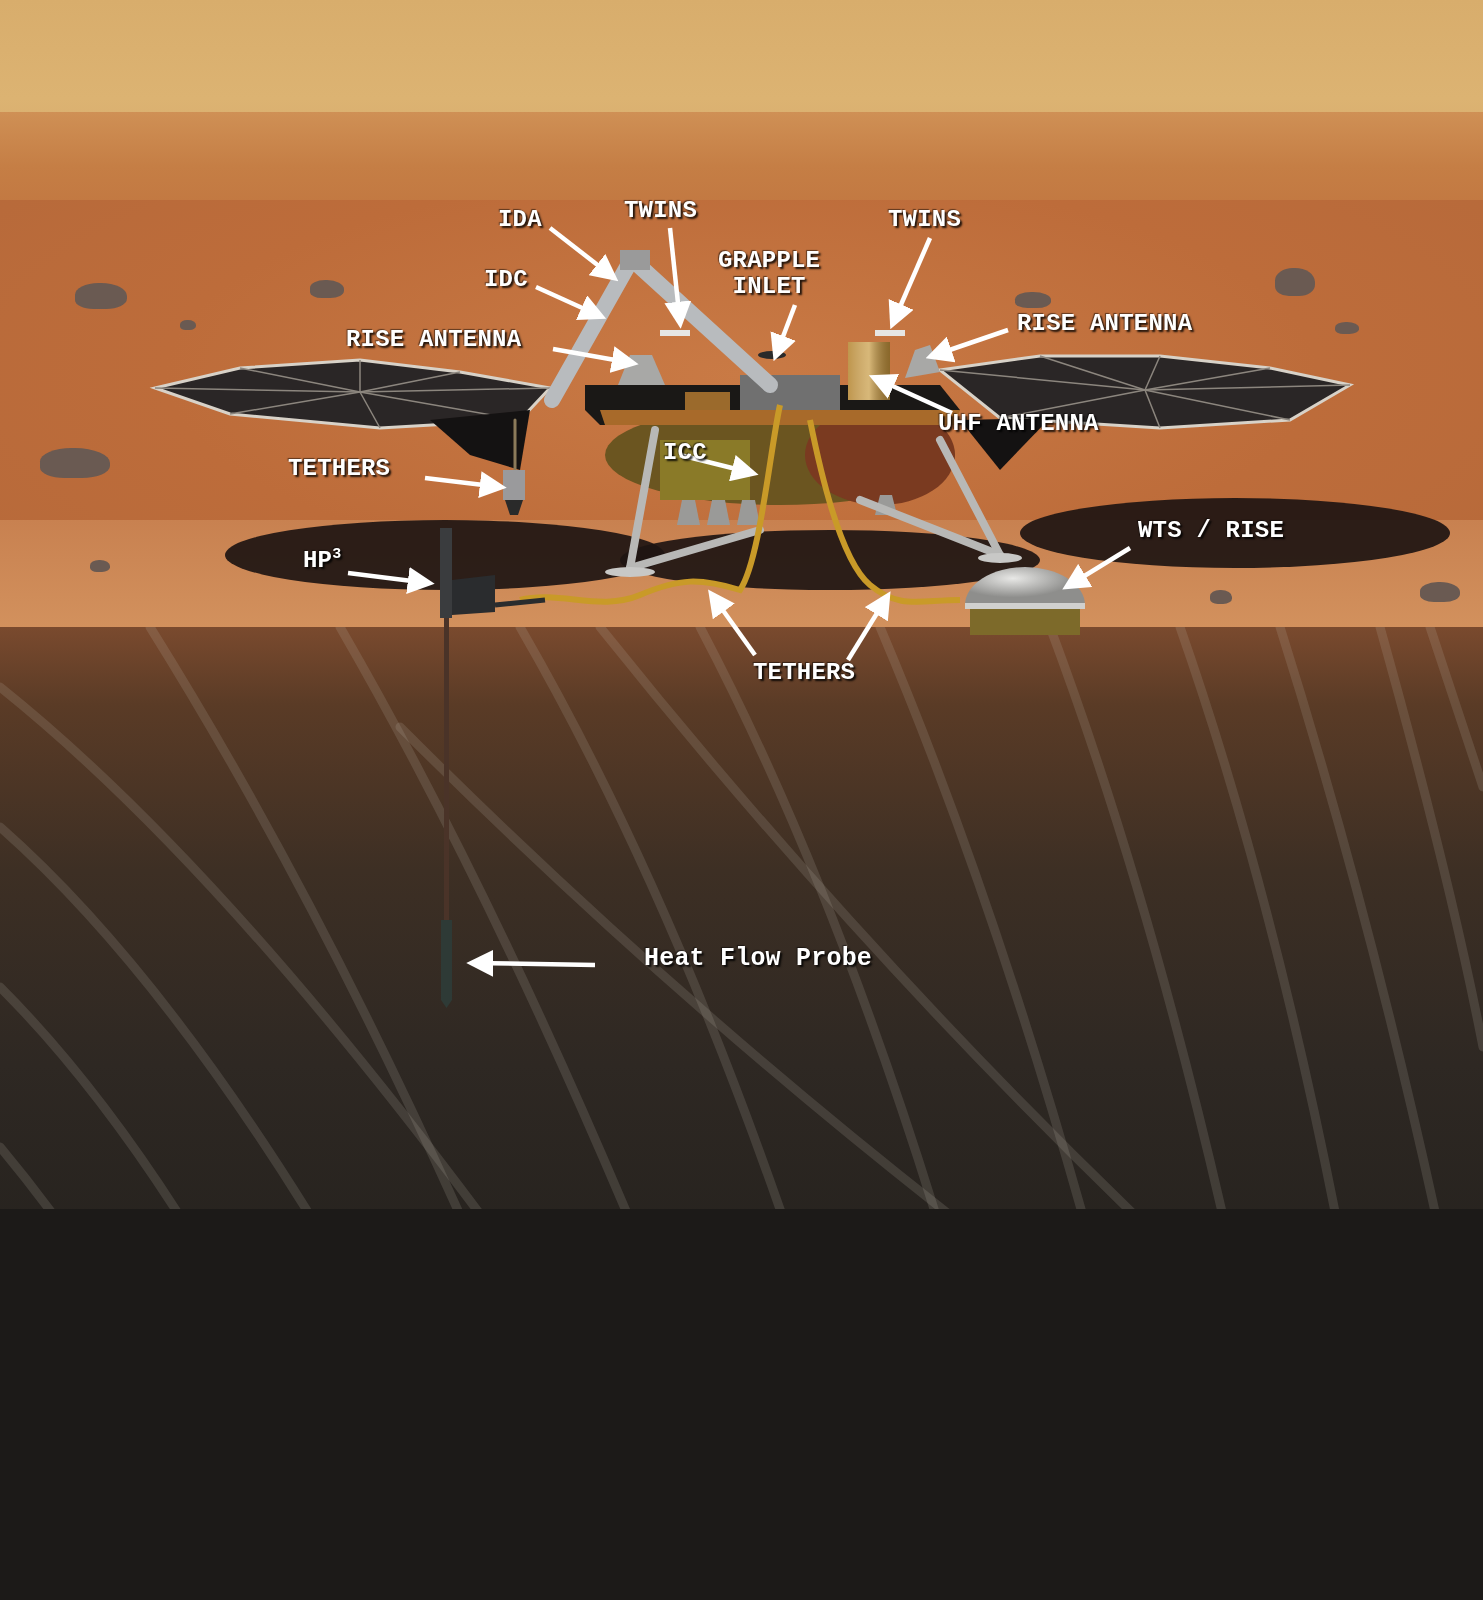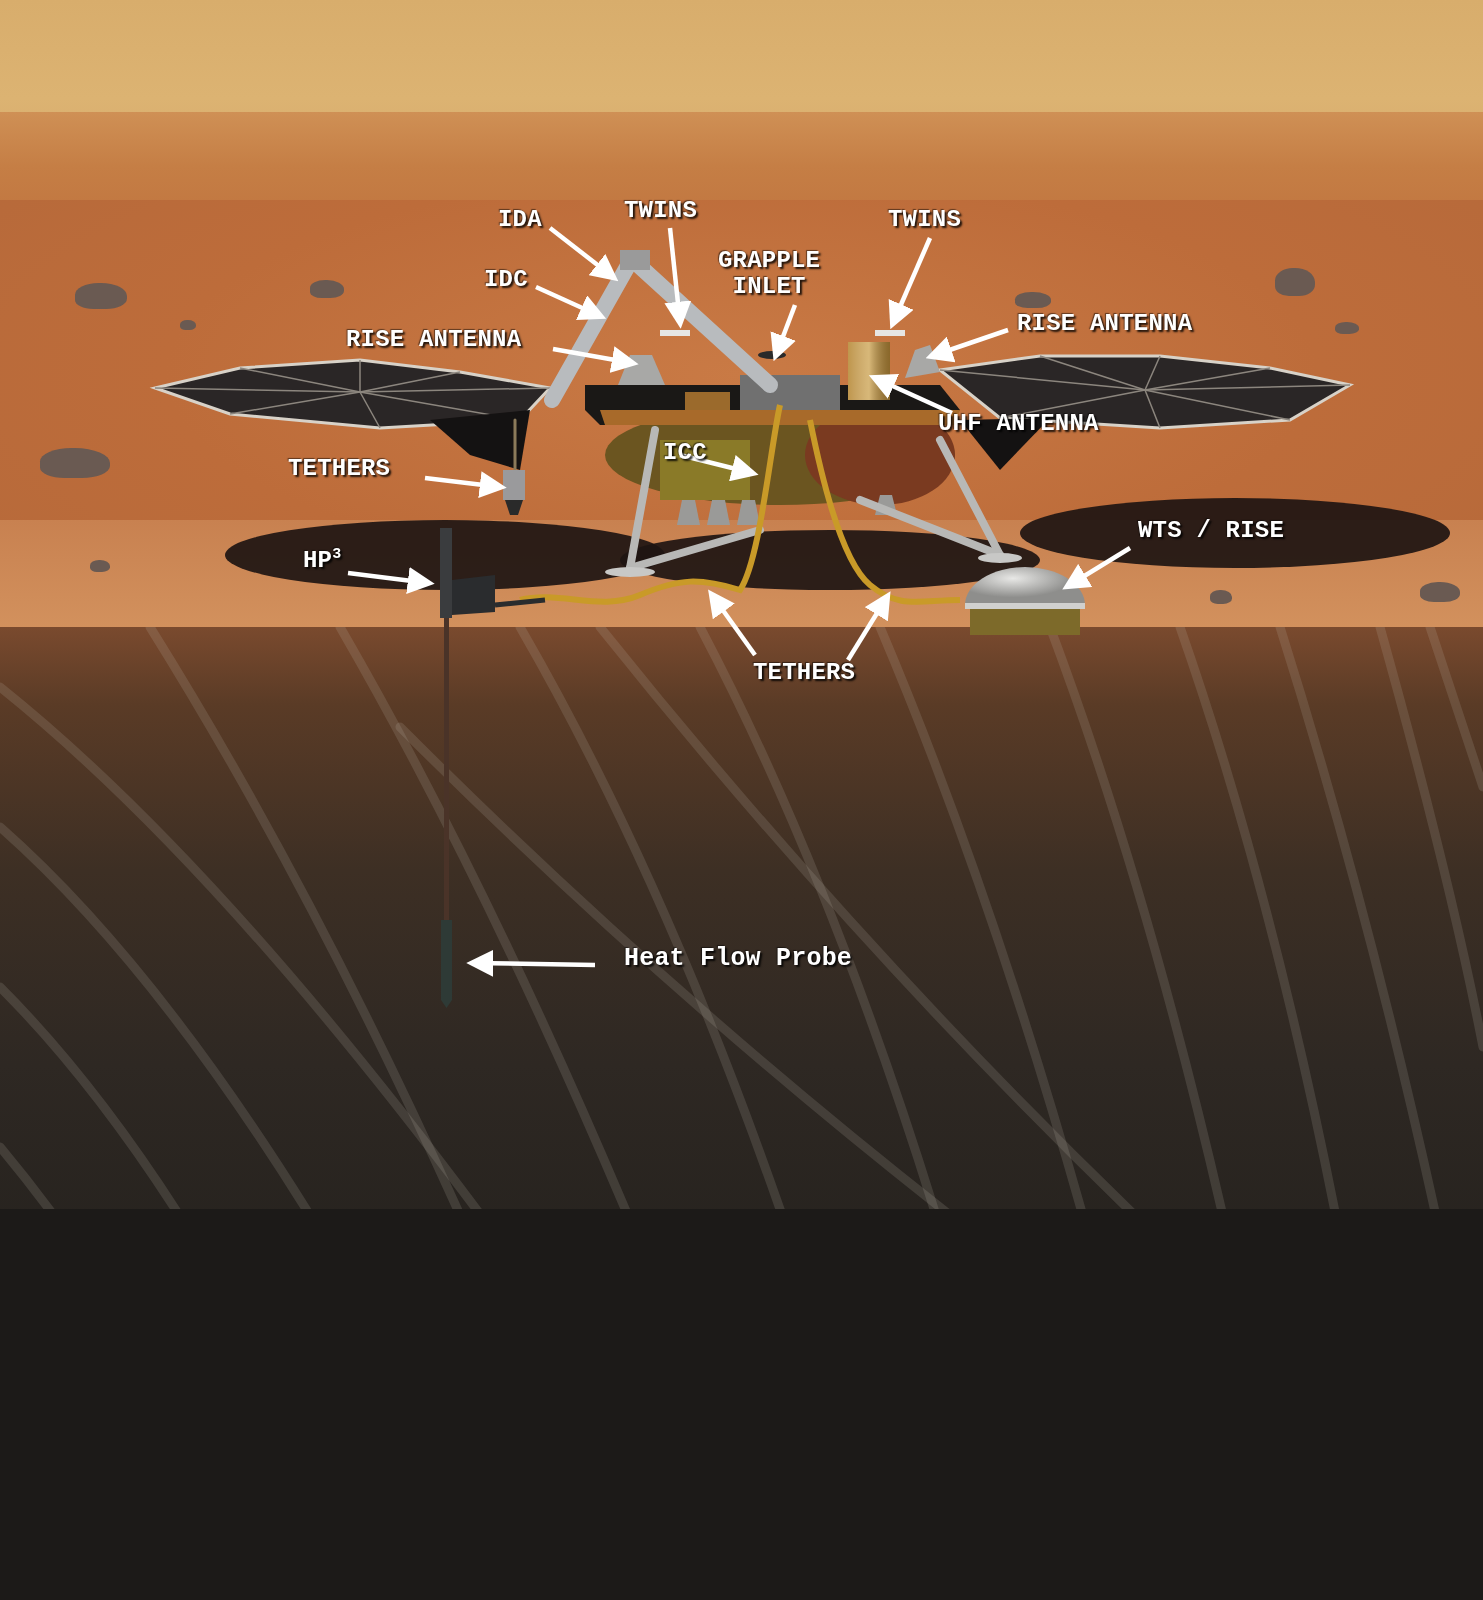--- a/index.html
+++ b/index.html
@@ -225,15 +225,15 @@
   <div class="label" style="left:346px;top:327px;">RISE ANTENNA</div>
   <div class="label" style="left:1017px;top:311px;">RISE ANTENNA</div>
   <div class="label" style="left:938px;top:411px;">UHF ANTENNA</div>
   <div class="label" style="left:663px;top:440px;">ICC</div>
   <div class="label" style="left:288px;top:456px;">TETHERS</div>
   <div class="label" style="left:303px;top:547px;">
     <span>HP</span><sup>3</sup>
   </div>
   <div class="label" style="left:1138px;top:518px;">WTS / RISE</div>
   <div class="label" style="left:733px;top:660px;margin-left:20px;">TETHERS</div>
-  <div class="label" style="left:624px;top:945px;font-size:25px;">Heat Flow Probe</div>
+  <div class="label" style="left:644px;top:945px;font-size:25px;">Heat Flow Probe</div>
 
 </div>
 
 </body></html>

